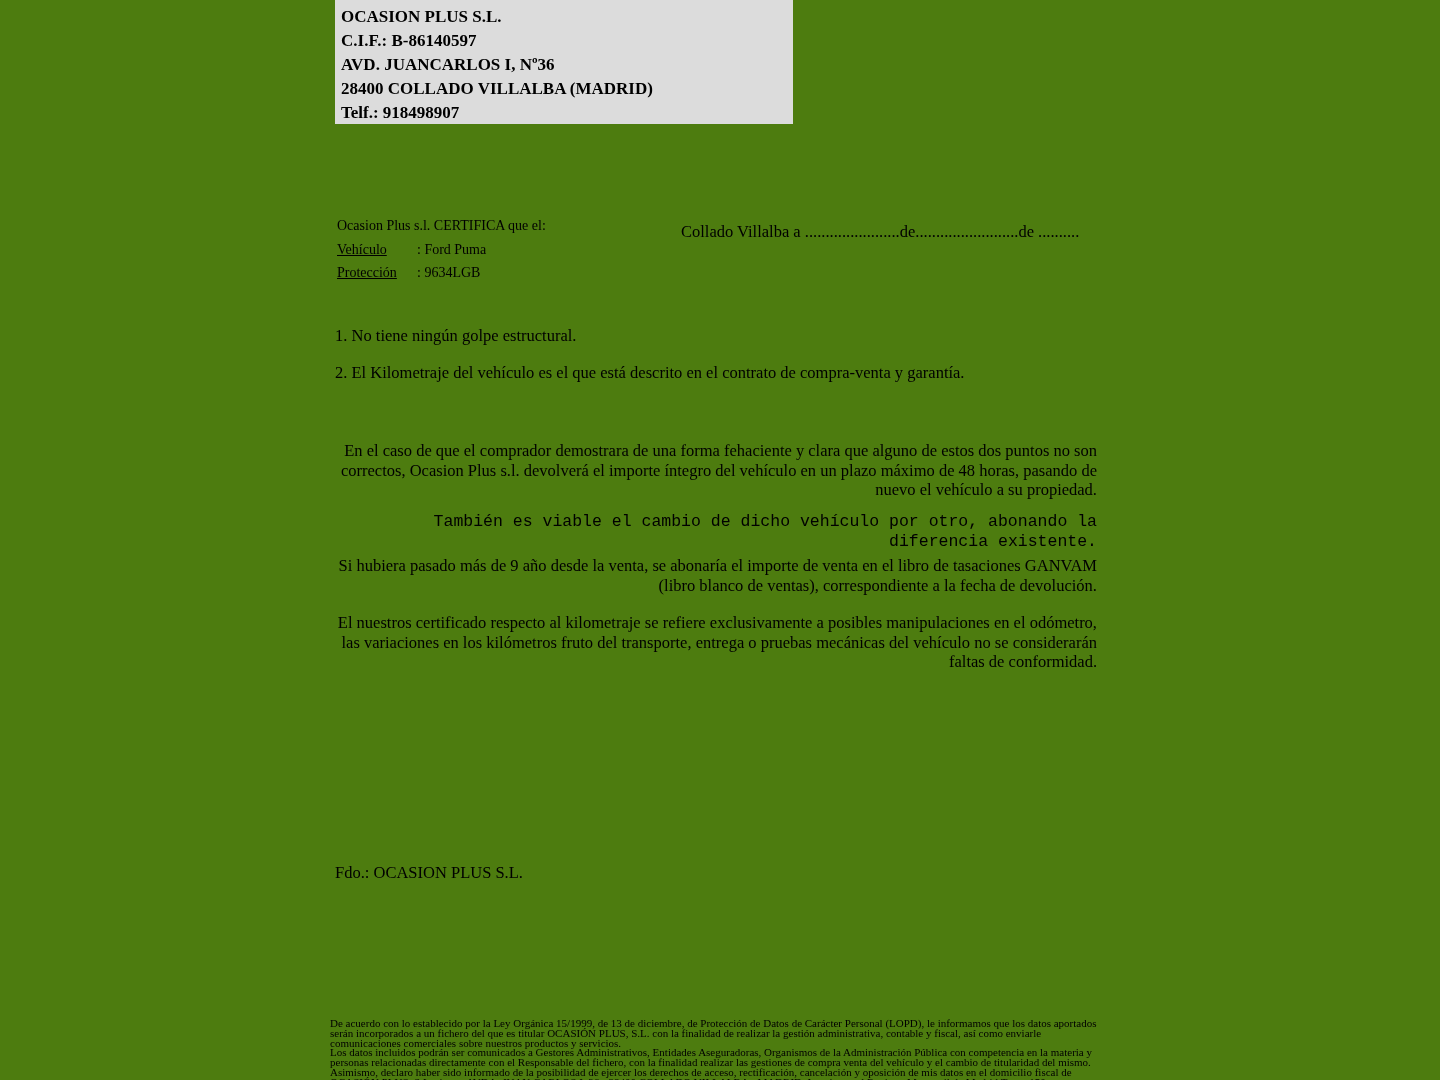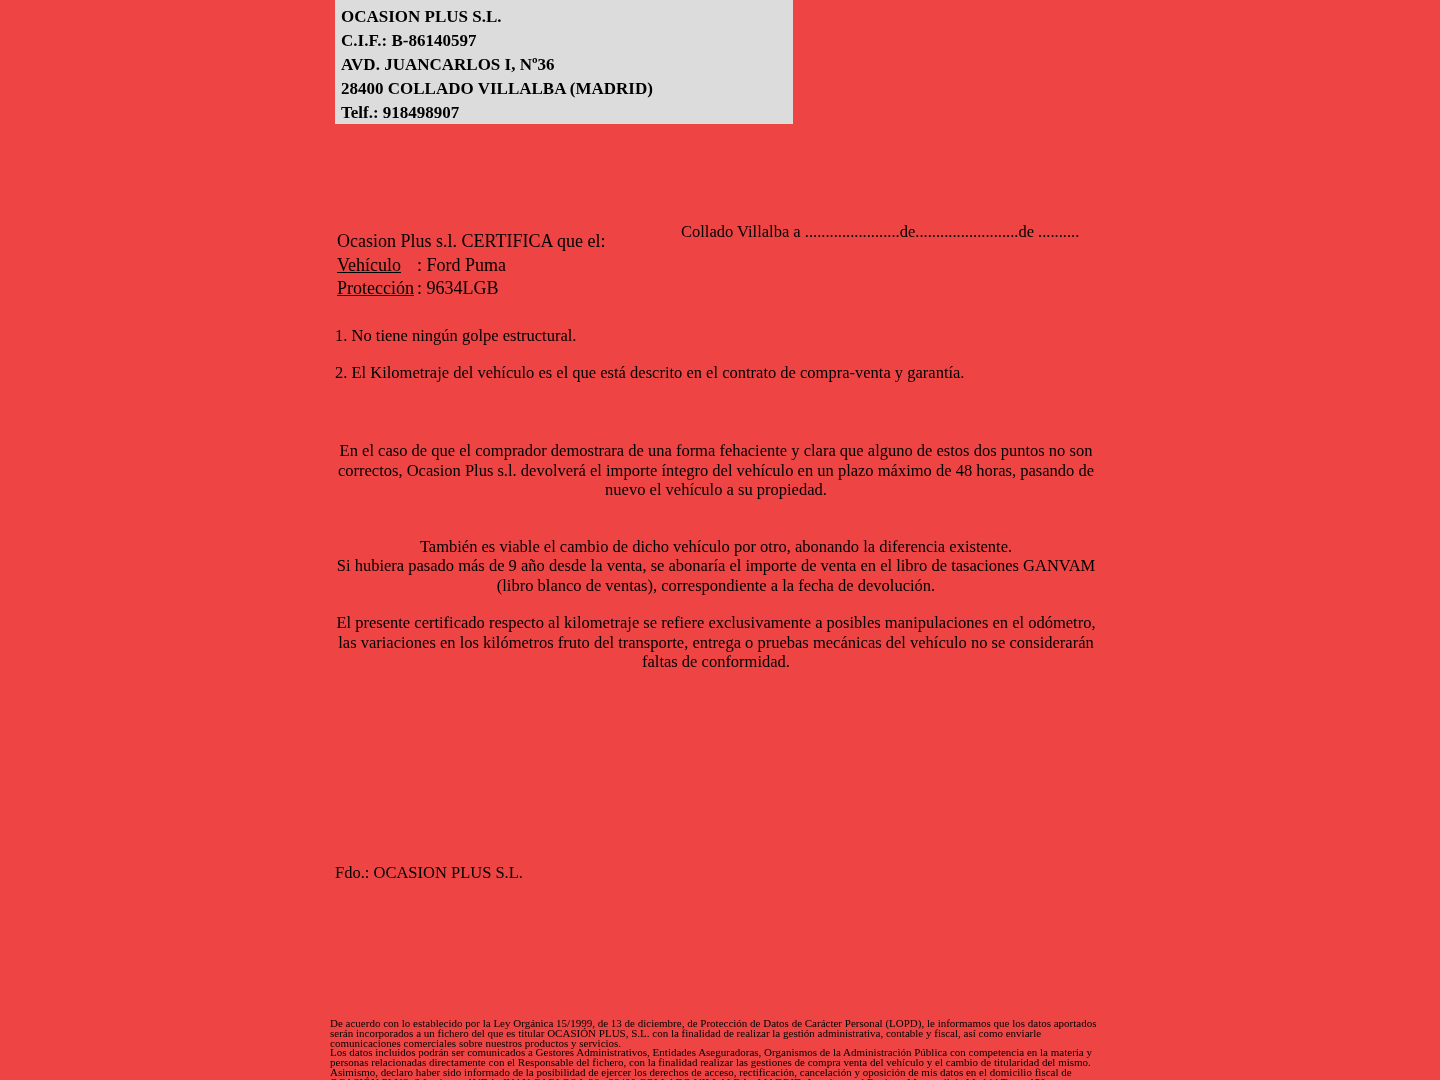--- a/index.html
+++ b/index.html
@@ -5,21 +5,21 @@
   * { margin: 0; padding: 0; box-sizing: border-box; }
   html, body { background: #ffffff; }
   body {
     width: 1440px;
     height: 1080px;
     position: relative;
     font-family: "Liberation Serif", "DejaVu Serif", serif;
     color: #000000;
     overflow: hidden;
   }
-  .page { position: absolute; inset: 0; background: #ef4444; }
+  .page { position: absolute; inset: 0; background: #4d7c0f; }
 
   .header-box {
     position: absolute;
     left: 335px;
     top: 0px;
     width: 458px;
     height: 124px;
     background: #dcdcdc;
     padding: 5px 0 0 6px;
   }
@@ -35,22 +35,22 @@
     left: 681px;
     top: 180px;
     font-size: 16.5px;
     white-space: nowrap;
     margin-top: 42px;
   }
 
   .certify-block {
     position: absolute;
     left: 337px;
-    top: 230px;
-    font-size: 18px;
+    top: 214px;
+    font-size: 14px;
     line-height: 23.5px;
   }
   .kv-row { white-space: nowrap; }
   .kv-label {
     display: inline-block;
     width: 80px;
     text-decoration: underline;
     font-family: Liberation Serif, serif;
   }
 
@@ -63,24 +63,24 @@
   }
   .point1 { top: 326px; }
   .point2 { top: 363px; }
 
   .para {
     position: absolute;
     left: 335px;
     width: 762px;
     font-size: 16.5px;
     line-height: 19.6px;
-    text-align: center;
+    text-align: right;
   }
   .para1 { top: 441px; }
-  .para2 { top: 537px; }
+  .para2 { top: 512px; font-family: Liberation Mono, monospace; }
   .para3 { top: 556px; }
   .para4 { top: 613px; }
 
   .signature {
     position: absolute;
     left: 335px;
     top: 863px;
     font-size: 16.5px;
   }
 
@@ -118,21 +118,21 @@
       <span class="kv-label">Protección</span><span class="kv-value">: 9634LGB</span>
     </div>
   </div>
 
   <div class="point point1">1. No tiene ningún golpe estructural.</div>
   <div class="point point2">2. El Kilometraje del vehículo es el que está descrito en el contrato de compra-venta y garantía.</div>
 
   <div class="para para1">En el caso de que el comprador demostrara de una forma fehaciente y clara que alguno de estos dos puntos no son correctos, Ocasion Plus s.l. devolverá el importe íntegro del vehículo en un plazo máximo de 48 horas, pasando de nuevo el vehículo a su propiedad.</div>
   <div class="para para2">También es viable el cambio de dicho vehículo por otro, abonando la diferencia existente.</div>
   <div class="para para3">Si hubiera pasado más de 9 año desde la venta, se abonaría el importe de venta en el libro de tasaciones GANVAM (libro blanco de ventas), correspondiente a la fecha de devolución.</div>
-  <div class="para para4">El presente certificado respecto al kilometraje se refiere exclusivamente a posibles manipulaciones en el odómetro, las variaciones en los kilómetros fruto del transporte, entrega o pruebas mecánicas del vehículo no se considerarán faltas de conformidad.</div>
+  <div class="para para4">El nuestros certificado respecto al kilometraje se refiere exclusivamente a posibles manipulaciones en el odómetro, las variaciones en los kilómetros fruto del transporte, entrega o pruebas mecánicas del vehículo no se considerarán faltas de conformidad.</div>
 
   <div class="signature">Fdo.: OCASION PLUS S.L.</div>
 
   <div class="footer">
     <p class="fpara">De acuerdo con lo establecido por la Ley Orgánica 15/1999, de 13 de diciembre, de Protección de Datos de Carácter Personal (LOPD), le informamos que los datos aportados serán incorporados a un fichero del que es titular OCASIÓN PLUS, S.L. con la finalidad de realizar la gestión administrativa, contable y fiscal, así como enviarle comunicaciones comerciales sobre nuestros productos y servicios.</p>
     <p class="fpara">Los datos incluidos podrán ser comunicados a Gestores Administrativos, Entidades Aseguradoras, Organismos de la Administración Pública con competencia en la materia y personas relacionadas directamente con el Responsable del fichero, con la finalidad realizar las gestiones de compra venta del vehículo y el cambio de titularidad del mismo.</p>
     <p class="fpara">Asimismo, declaro haber sido informado de la posibilidad de ejercer los derechos de acceso, rectificación, cancelación y oposición de mis datos en el domicilio fiscal de OCASIÓN PLUS, S.L. sito en AVDA. JUAN CARLOS I, 36 - 28400 COLLADO VILLALBA - MADRID. Inscrita en el Registro Mercantil de Madrid Tomo:150, Inscripción:1, Hoja:M 511731</p>
   </div>
 
 </div>

